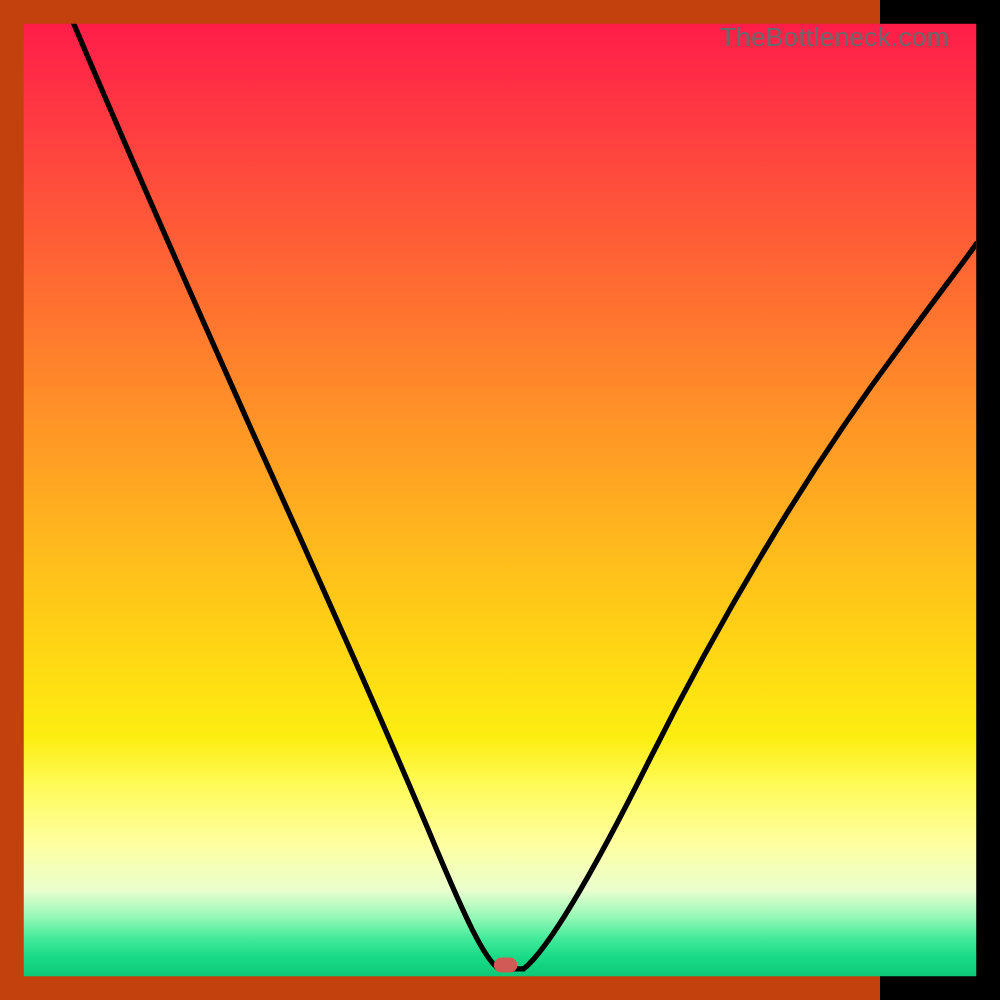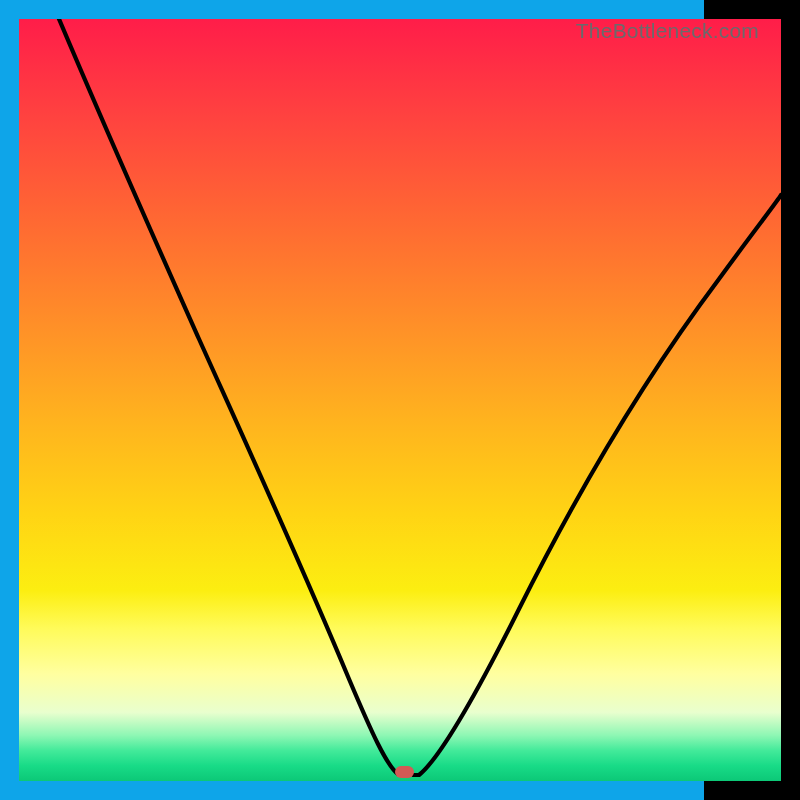--- a/index.html
+++ b/index.html
@@ -10,21 +10,21 @@
     background: #000;
     overflow: hidden;
     font-family: Arial, Helvetica, sans-serif;
   }
   .frame {
     position: absolute;
     left: 0;
     top: 0;
     width: 704px;
     height: 800px;
-    background: #0ea5e9;
+    background: #c2410c;
   }
   .plot {
     position: absolute;
     left: 19px;
     top: 19px;
     width: 762px;
     height: 762px;
     background: linear-gradient(
       to bottom,
       #ff1d49 0%,

